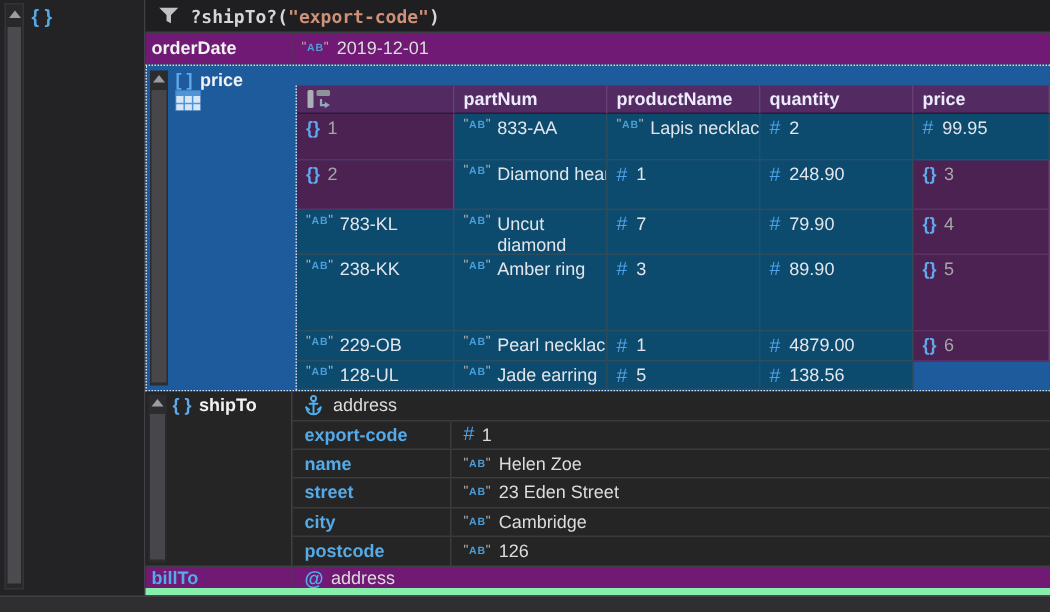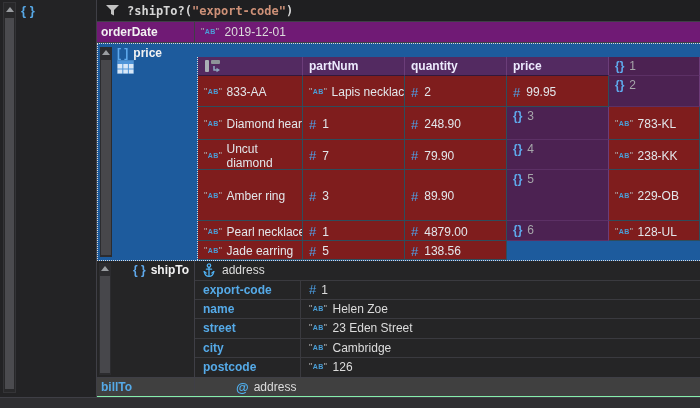--- a/index.html
+++ b/index.html
@@ -49,42 +49,42 @@
   .table-icon{position:absolute;left:19px;top:16px;}
 
   .inner-table{position:absolute;left:99px;top:13px;width:503px;height:203px;
                display:grid;grid-template-columns:105px 102px 102px 102px 1fr;
                grid-template-rows:19px 31px 33px 30px 51px 20px 19px;
                border-left:1px dotted #dadada;}
   .th{background:#532a61;color:#eceafd;font-weight:bold;padding:2px 0 4px 6px;
       border-right:1px solid #6b3d79;border-bottom:1px solid #31183b;overflow:hidden;white-space:nowrap;}
   .idx-cell{background:#4c2252;color:#a6a6aa;padding:2px 0 0 6px;
             border-right:1px solid #6b3d79;border-bottom:1px solid #5c3065;white-space:nowrap;}
-  .data-cell{background:#7f1d1d;border-right:1px solid #2e4d5c;border-bottom:1px solid #2e4d5c;
-             padding:2px 3px 0 6px;color:#e2e6ea;display:flex;align-items:center;gap:4px;}
+  .data-cell{background:#0c4a6e;border-right:1px solid #2e4d5c;border-bottom:1px solid #2e4d5c;
+             padding:2px 3px 0 6px;color:#e2e6ea;display:flex;align-items:flex-start;gap:4px;}
   .data-cell.nowrap{white-space:nowrap;overflow:hidden;}
   .data-cell .wrap{flex:1;min-width:0;}
   .qty-cell{gap:6px;}
 
   
   .shipto-row{position:absolute;left:97px;top:261px;width:603px;height:117px;background:#252526;
               border-bottom:1px solid #3f3f46;display:flex;}
   .shipto-keycell{width:98px;border-right:1px solid #3f3f46;position:relative;}
   .ship-bar{left:2px;top:2px;width:12px;height:112px;}
-  .ship-label{position:absolute;left:18px;top:2px;white-space:nowrap;margin-left:18px;}
+  .ship-label{position:absolute;left:18px;top:2px;white-space:nowrap;}
   .subgrid{flex:1;display:flex;flex-direction:column;}
   .sub-header{height:20px;border-bottom:1px solid #3a3a3f;display:flex;align-items:center;padding-left:8px;gap:7px;}
   .sub-row{height:19.4px;border-bottom:1px solid #3a3a3f;display:flex;text-align:right;}
   .sub-row:last-child{border-bottom:none;}
   .sub-key{width:106px;padding-left:8px;border-right:1px solid #3a3a3f;display:flex;align-items:center;}
   .sub-val{flex:1;padding-left:8px;display:flex;align-items:center;gap:5px;}
 
   
-  .billto-row{position:absolute;left:97px;top:378px;width:603px;height:19px;background:#404040;
-              border-bottom:1px solid #86efac;display:flex;gap:33px;}
+  .billto-row{position:absolute;left:97px;top:378px;width:603px;height:19px;background:#701a75;
+              border-bottom:5px solid #86efac;display:flex;}
   .billto-row .valcell{padding-left:8px;}
 
   .bottom-strip{position:absolute;left:0;top:397px;width:700px;height:11px;background:#2f2f32;border-top:1px solid #3f3f46;}
 </style>
 </head>
 <body>
 
 <div class="screen">
 
   <div class="root-gutter">
@@ -133,20 +133,21 @@
 
       <div class="th">
         <svg width="17" height="14" viewBox="0 0 17 14">
           <rect x="1" y="1" width="4" height="12" rx="1" fill="#aab0b6"></rect>
           <rect x="7" y="1" width="9" height="4" rx="1" fill="#8d9398"></rect>
           <polyline points="10,7 10,11 13,11" fill="none" stroke="#8fa8bf" stroke-width="1.5"></polyline>
           <polygon points="12.5,8.8 16,11 12.5,13.2" fill="#8fa8bf"></polygon>
         </svg>
       </div>
       <div class="th">partNum</div>
+      <div class="th">productName</div>
       <div class="th">quantity</div>
       <div class="th">price</div>
 
       <div class="idx-cell"><span class="brace">{}</span><span>1</span></div>
       <div class="data-cell nowrap">
           <span class="str-icon">AB</span>
           <span>833-AA</span>
         </div>
       <div class="data-cell nowrap">
           <span class="str-icon">AB</span>

